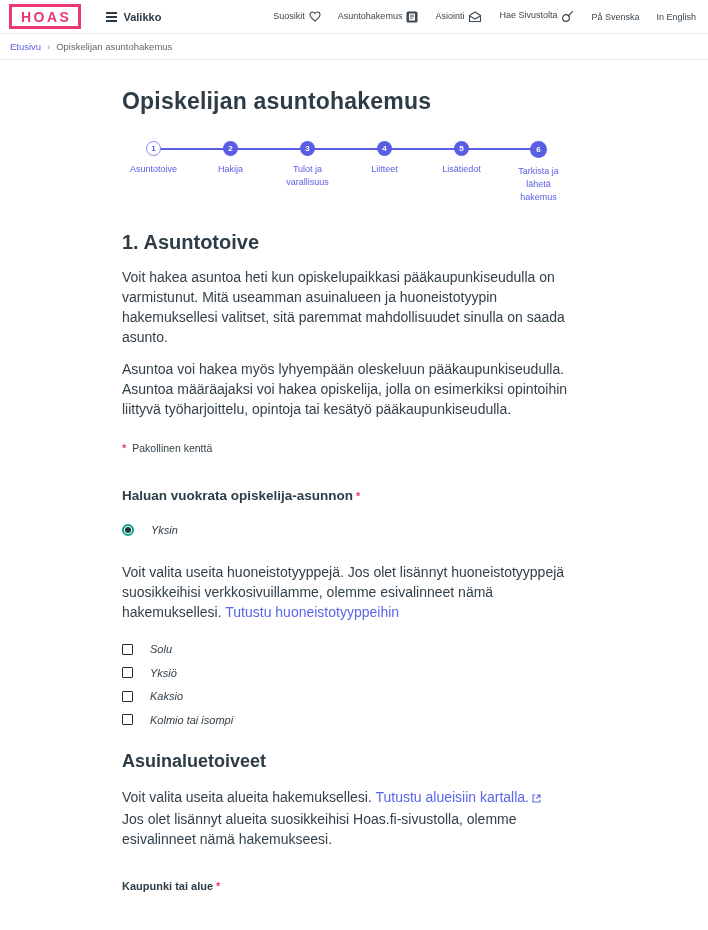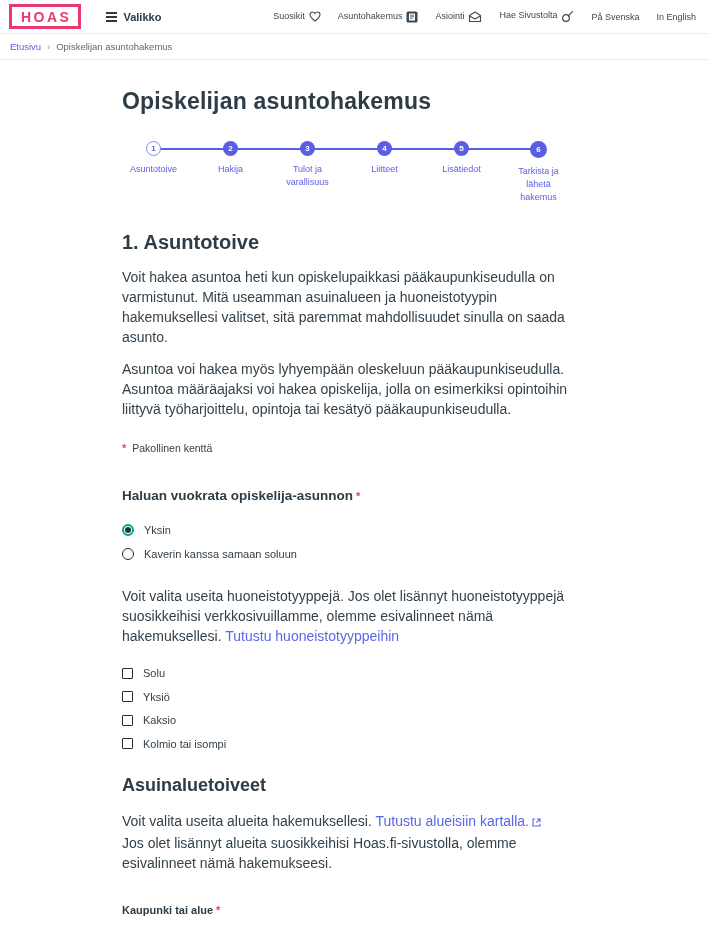--- a/index.html
+++ b/index.html
@@ -162,24 +162,25 @@
     font-size: 13.5px;
     font-weight: bold;
     color: #2e3c46;
   }
   .group-label .asterisk { margin-left: 3px; font-size: 11px; }
 
   .option-list { margin-top: 21px; }
   .option-row {
     display: flex;
     align-items: center;
-    gap: 10px;
+    gap: 17px;
     margin-bottom: 12px;
     height: 12px;
     cursor: pointer;
+    font-style: italic;
   }
   .option-row .opt-label { font-size: 11px; color: #33414b; }
 
   .radio {
     width: 12px; height: 12px;
     border-radius: 50%;
     border: 1.3px solid #232c33;
     background: #fff;
     flex: none;
     display: flex;
@@ -339,24 +340,20 @@
 
   <div class="group-label">
     <span>Haluan vuokrata opiskelija-asunnon</span><span class="asterisk">*</span>
   </div>
   <div class="option-list">
     <div class="option-row">
       <span class="radio checked">
           <i></i>
         </span>
       <span class="opt-label">Yksin</span>
-    </div>
-    <div class="option-row">
-      <span class="radio"></span>
-      <span class="opt-label">Kaverin kanssa samaan soluun</span>
     </div>
   </div>
 
   <p class="body desc">
     <span>Voit valita useita huoneistotyyppejä. Jos olet lisännyt huoneistotyyppejä suosikkeihisi verkkosivuillamme, olemme esivalinneet nämä hakemuksellesi.</span>
     <a class="link">Tutustu huoneistotyyppeihin</a>
   </p>
   <div class="option-list">
     <div class="option-row cb-row">
       <span class="checkbox"></span>

